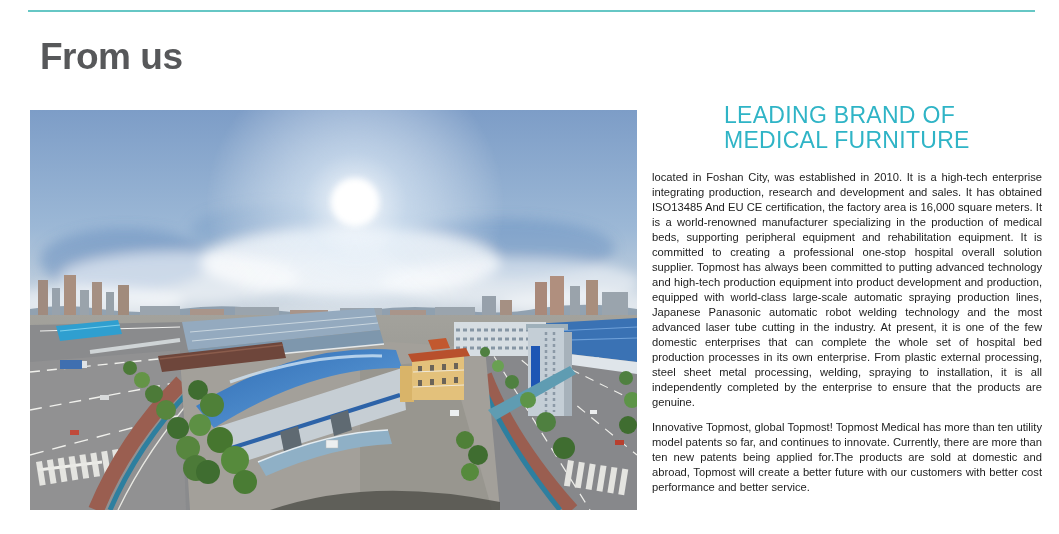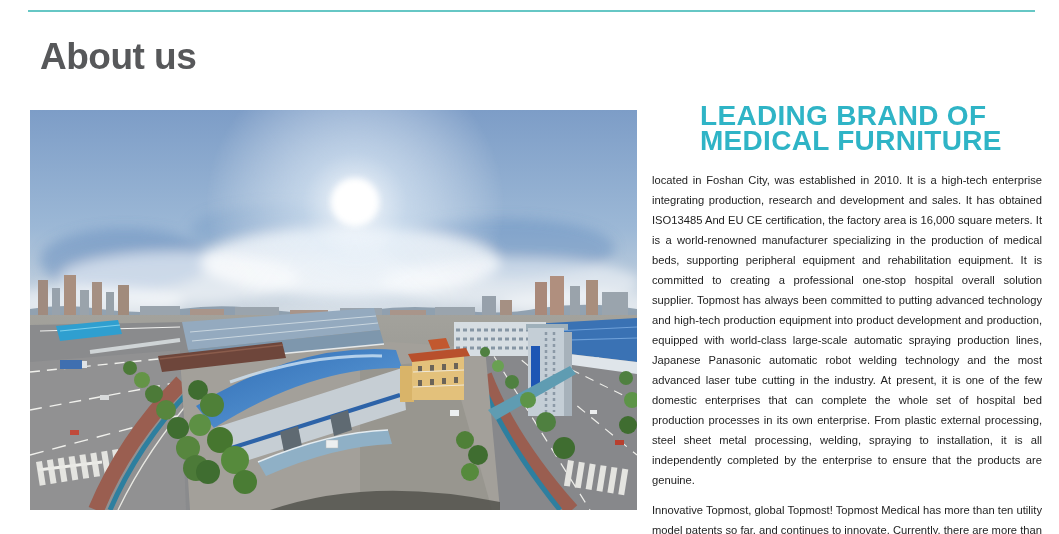--- a/index.html
+++ b/index.html
@@ -17,38 +17,38 @@
   }
   .photo-wrap{
     position:absolute;left:30px;top:110px;width:607px;height:400px;
     overflow:hidden;background:#8fa9c9;
   }
   .photo-wrap svg{display:block;}
   .right-col{
     position:absolute;left:652px;top:103px;width:390px;
   }
   .headline{
-    margin:0 0 0 48px;font-size:28px;line-height:25px;font-weight:700;
+    margin:0 0 0 72px;font-size:23px;line-height:25px;font-weight:400;
     color:#2fb4c6;letter-spacing:0.3px;
   }
   .body-text{margin-top:17px;}
   .body-text p{
-    margin:0;font-size:11.2px;line-height:20px;color:#1d1d1d;
+    margin:0;font-size:11.2px;line-height:15px;color:#1d1d1d;
     text-align:justify;
   }
   .body-text p + p{margin-top:10px;}
 </style>
 </head>
 <body>
 
 <div class="canvas">
 
   <div class="top-rule"></div>
 
-  <h1 class="page-heading">About us</h1>
+  <h1 class="page-heading">From us</h1>
 
   <div class="photo-wrap" aria-label="aerial-360-panorama-of-factory-campus-with-blue-roofed-workshops-roads-and-city-skyline">
     <svg width="607" height="400" viewBox="0 0 607 400" xmlns="http://www.w3.org/2000/svg">
       <defs>
         <linearGradient id="sky" x1="0" y1="0" x2="0" y2="1">
           <stop offset="0" stop-color="#7d9dc7"></stop>
           <stop offset="0.55" stop-color="#9cb8d6"></stop>
           <stop offset="1" stop-color="#d4dbe1"></stop>
         </linearGradient>
         <radialGradient id="sunGlow" gradientUnits="userSpaceOnUse" cx="325" cy="95" r="150">

